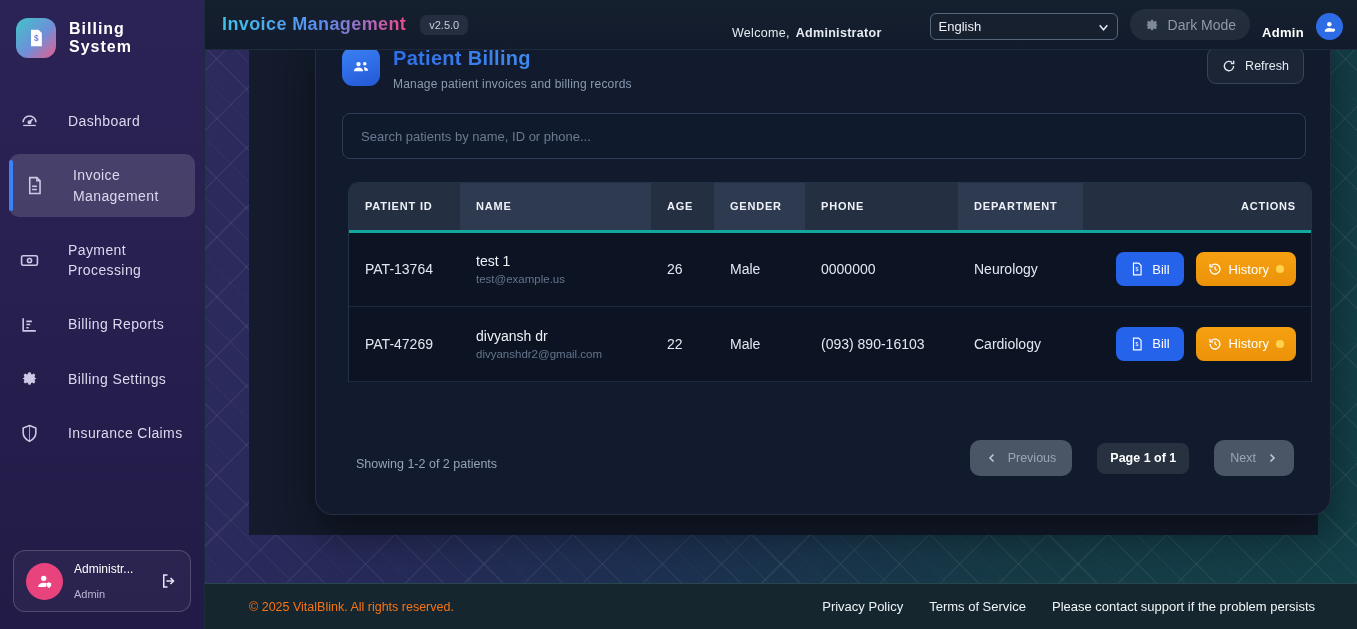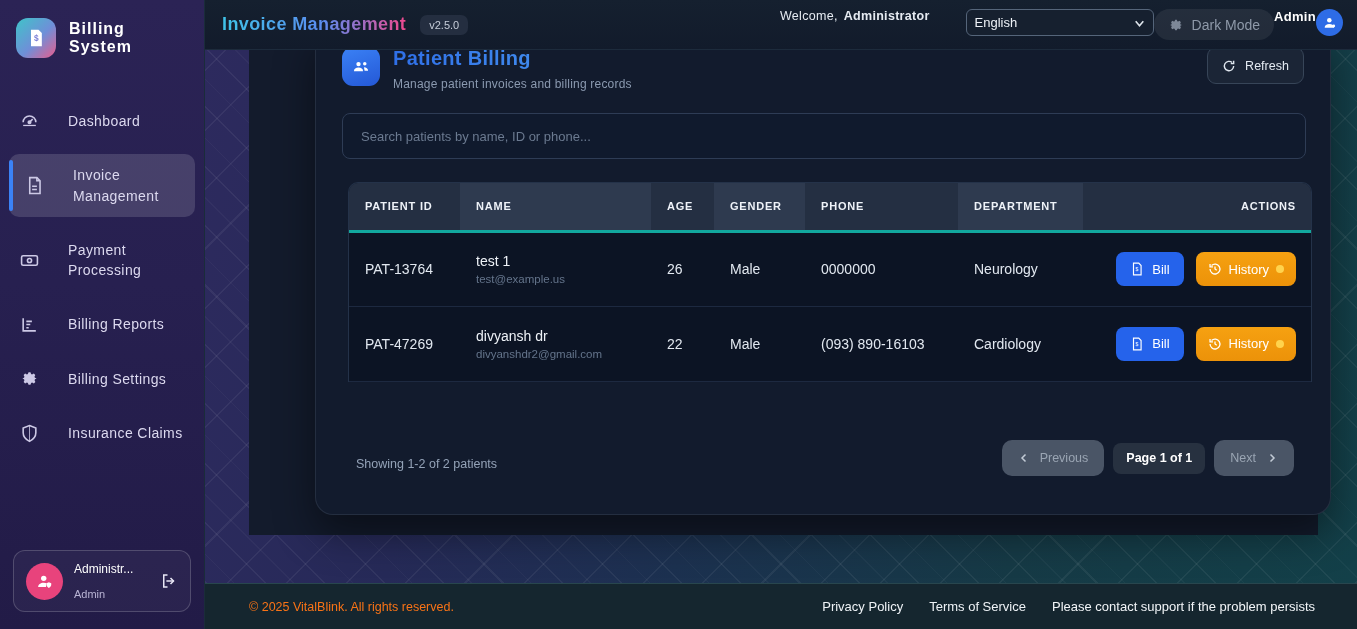--- a/index.html
+++ b/index.html
@@ -38,21 +38,21 @@
 
   
   .topbar { position:absolute; left:205px; top:0; width:1152px; height:50px;
     background:linear-gradient(180deg,#15202f,#121b2b); border-bottom:1px solid #1d2b3c;
     display:flex; align-items:center; padding:0 14px 0 17px; z-index:20; }
   .page-title { font-size:18px; font-weight:bold; letter-spacing:.4px;
     background:linear-gradient(90deg,#3fc3e8 0%,#5b8cf0 55%,#ef4a8e 100%);
     -webkit-background-clip:text; background-clip:text; color:transparent; }
   .version-badge { margin-left:14px; background:#242e40; color:#c6cdd9; font-size:11px;
     padding:4px 9px; border-radius:7px; }
-  .topbar-right { margin-left:auto; display:flex; align-items:flex-start; }
+  .topbar-right { margin-left:auto; display:flex; align-items:flex-end; gap:12px; }
   .welcome { color:#e6ebf2; font-size:12.5px; letter-spacing:.3px; }
   .welcome b { font-weight:bold; margin-left:6px; }
   .lang-select { width:188px; height:27px; background:#16202f; color:#eef2f7;
     border:1px solid #55657a; border-radius:6px; font-size:13px; padding:0 8px;
     appearance:none; -webkit-appearance:none;
     font-family:"Liberation Sans",sans-serif; }
   .lang-wrap { position:relative;padding-left:36px; }
   .lang-wrap .chev { position:absolute; right:8px; top:7px; width:13px; height:13px;
     color:#dfe5ec; pointer-events:none; }
   .darkmode-btn { display:flex; align-items:center; gap:8px; height:31px; padding:0 14px;
@@ -115,21 +115,21 @@
   .btn-bill { display:inline-flex; align-items:center; gap:8px; height:34px; padding:12px 14px;
     background:#2563eb; border:none; border-radius:8px; color:#fff; font-size:13px;
     cursor:pointer; vertical-align:middle;justify-content:flex-end; }
   .btn-history { display:inline-flex; align-items:center; gap:7px; height:34px; padding:0 12px;
     background:linear-gradient(180deg,#f6a111,#ec9209); border:none; border-radius:8px;
     color:#fff; font-size:13px; cursor:pointer; margin-left:8px; vertical-align:middle; }
   .bicon { width:14px; height:14px; color:#fff; }
   .hist-dot { width:8px; height:8px; border-radius:50%; background:#ffd34d; }
 
   .paging-summary { position:absolute; left:40px; top:428px; color:#94a3b8; font-size:12.5px; }
-  .paging { position:absolute; right:36px; top:411px; display:flex; align-items:center; gap:9px; }
+  .paging { position:absolute; right:36px; top:411px; display:flex; align-items:center; gap:25px; }
   .pg-btn { height:36px; border:none; border-radius:10px; background:rgba(120,133,150,0.55);
     color:#9aa5b3; font-size:12.5px; display:flex; align-items:center; gap:10px;
     padding:0 16px; cursor:pointer; }
   .pg-btn .pchev { width:12px; height:12px; color:#c3cbd6; }
   .pg-indicator { height:31px; background:#273140; border-radius:8px; color:#fff;
     font-size:12.5px; font-weight:bold; display:flex; align-items:center; padding:0 13px; }
 
   
   .footer { position:absolute; left:205px; top:583px; width:1152px; height:46px;
     background:#15262f; border-top:1px solid #28464e; display:flex; align-items:center;

